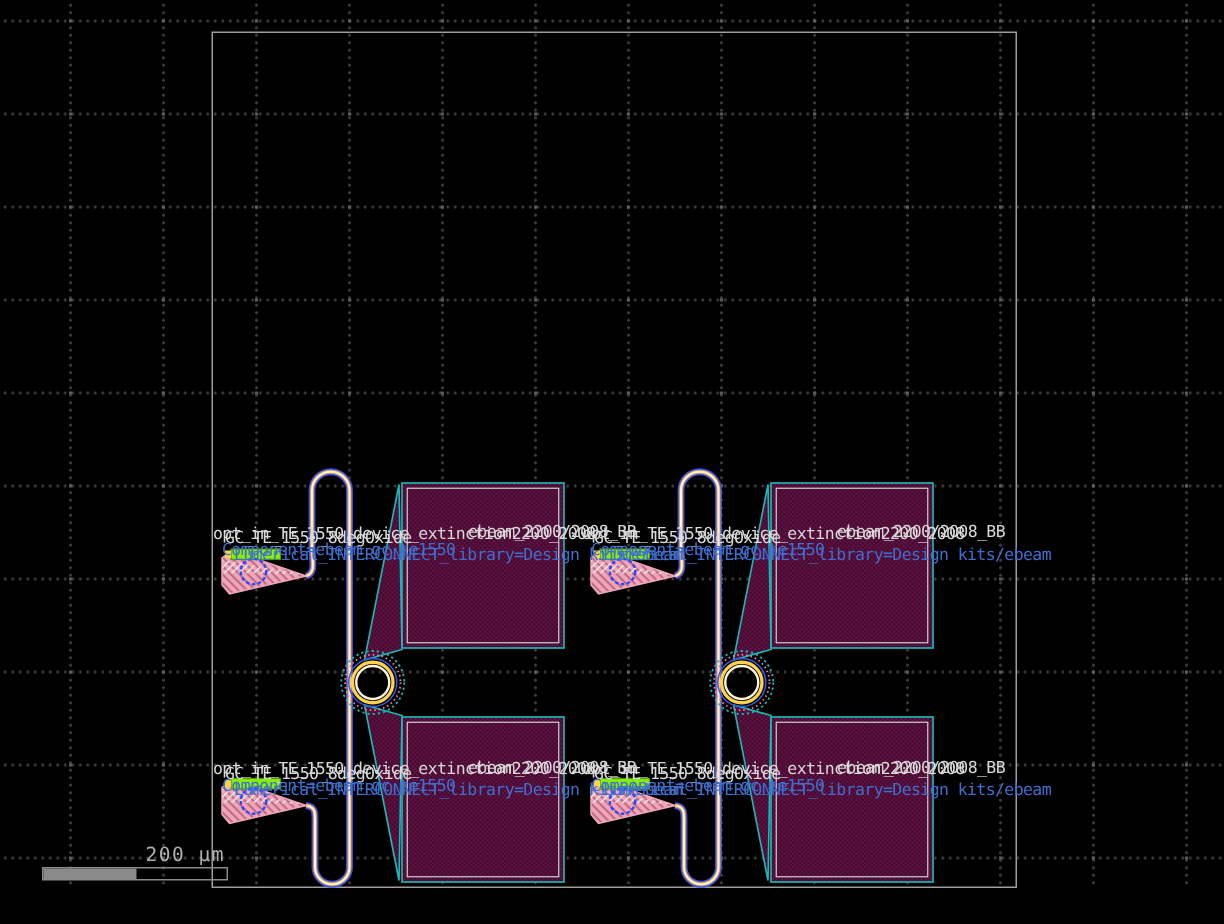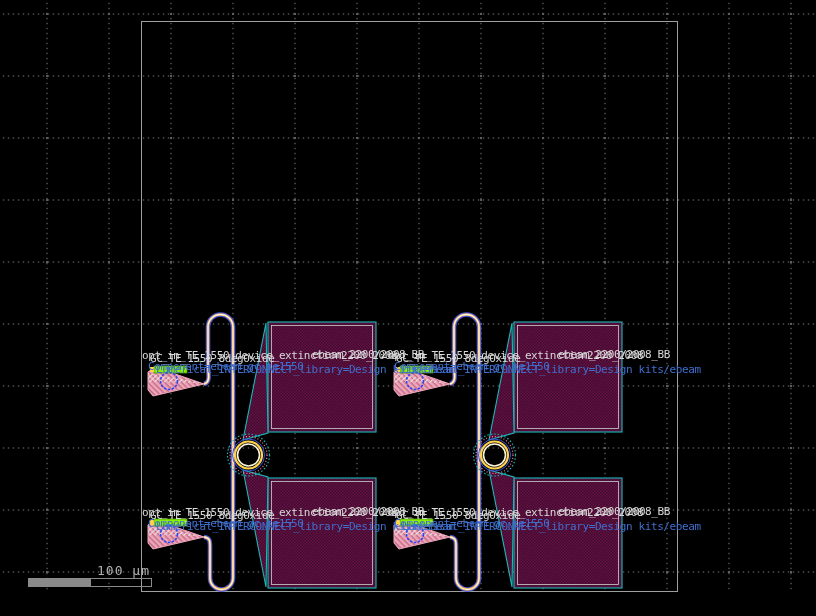--- a/index.html
+++ b/index.html
@@ -120,18 +120,18 @@
       <div class="lbl lbl-white" style="left: 558px; top: 349px;">ebeam_2200/2008_BB</div>
       <div class="lbl lbl-blue" style="left: 394px; top: 361px;">Component=ebeam_gc_te1550</div>
       <div class="lbl lbl-blue" style="left: 402px; top: 364px;">Lumerical_INTERCONNECT_library=Design kits/ebeam</div>
       <div class="lbl lbl-white" style="left: 388px; top: 507px;">opt_in_TE_1550_device_extinction2200_2008</div>
       <div class="lbl lbl-white" style="left: 396px; top: 510px;">GC_TE_1550_8degOxide</div>
       <div class="lbl lbl-white" style="left: 558px; top: 506px;">ebeam_2200/2008_BB</div>
       <div class="lbl lbl-blue" style="left: 394px; top: 518px;">Component=ebeam_gc_te1550</div>
       <div class="lbl lbl-blue" style="left: 402px; top: 521px;">Lumerical_INTERCONNECT_library=Design kits/ebeam</div>
     </div>
 
-  <div id="scalebar-label">100 µm</div>
+  <div id="scalebar-label">200 µm</div>
   <div id="scalebar">
     <div class="fill"></div>
   </div>
 
 </div>
 
 </body></html>

